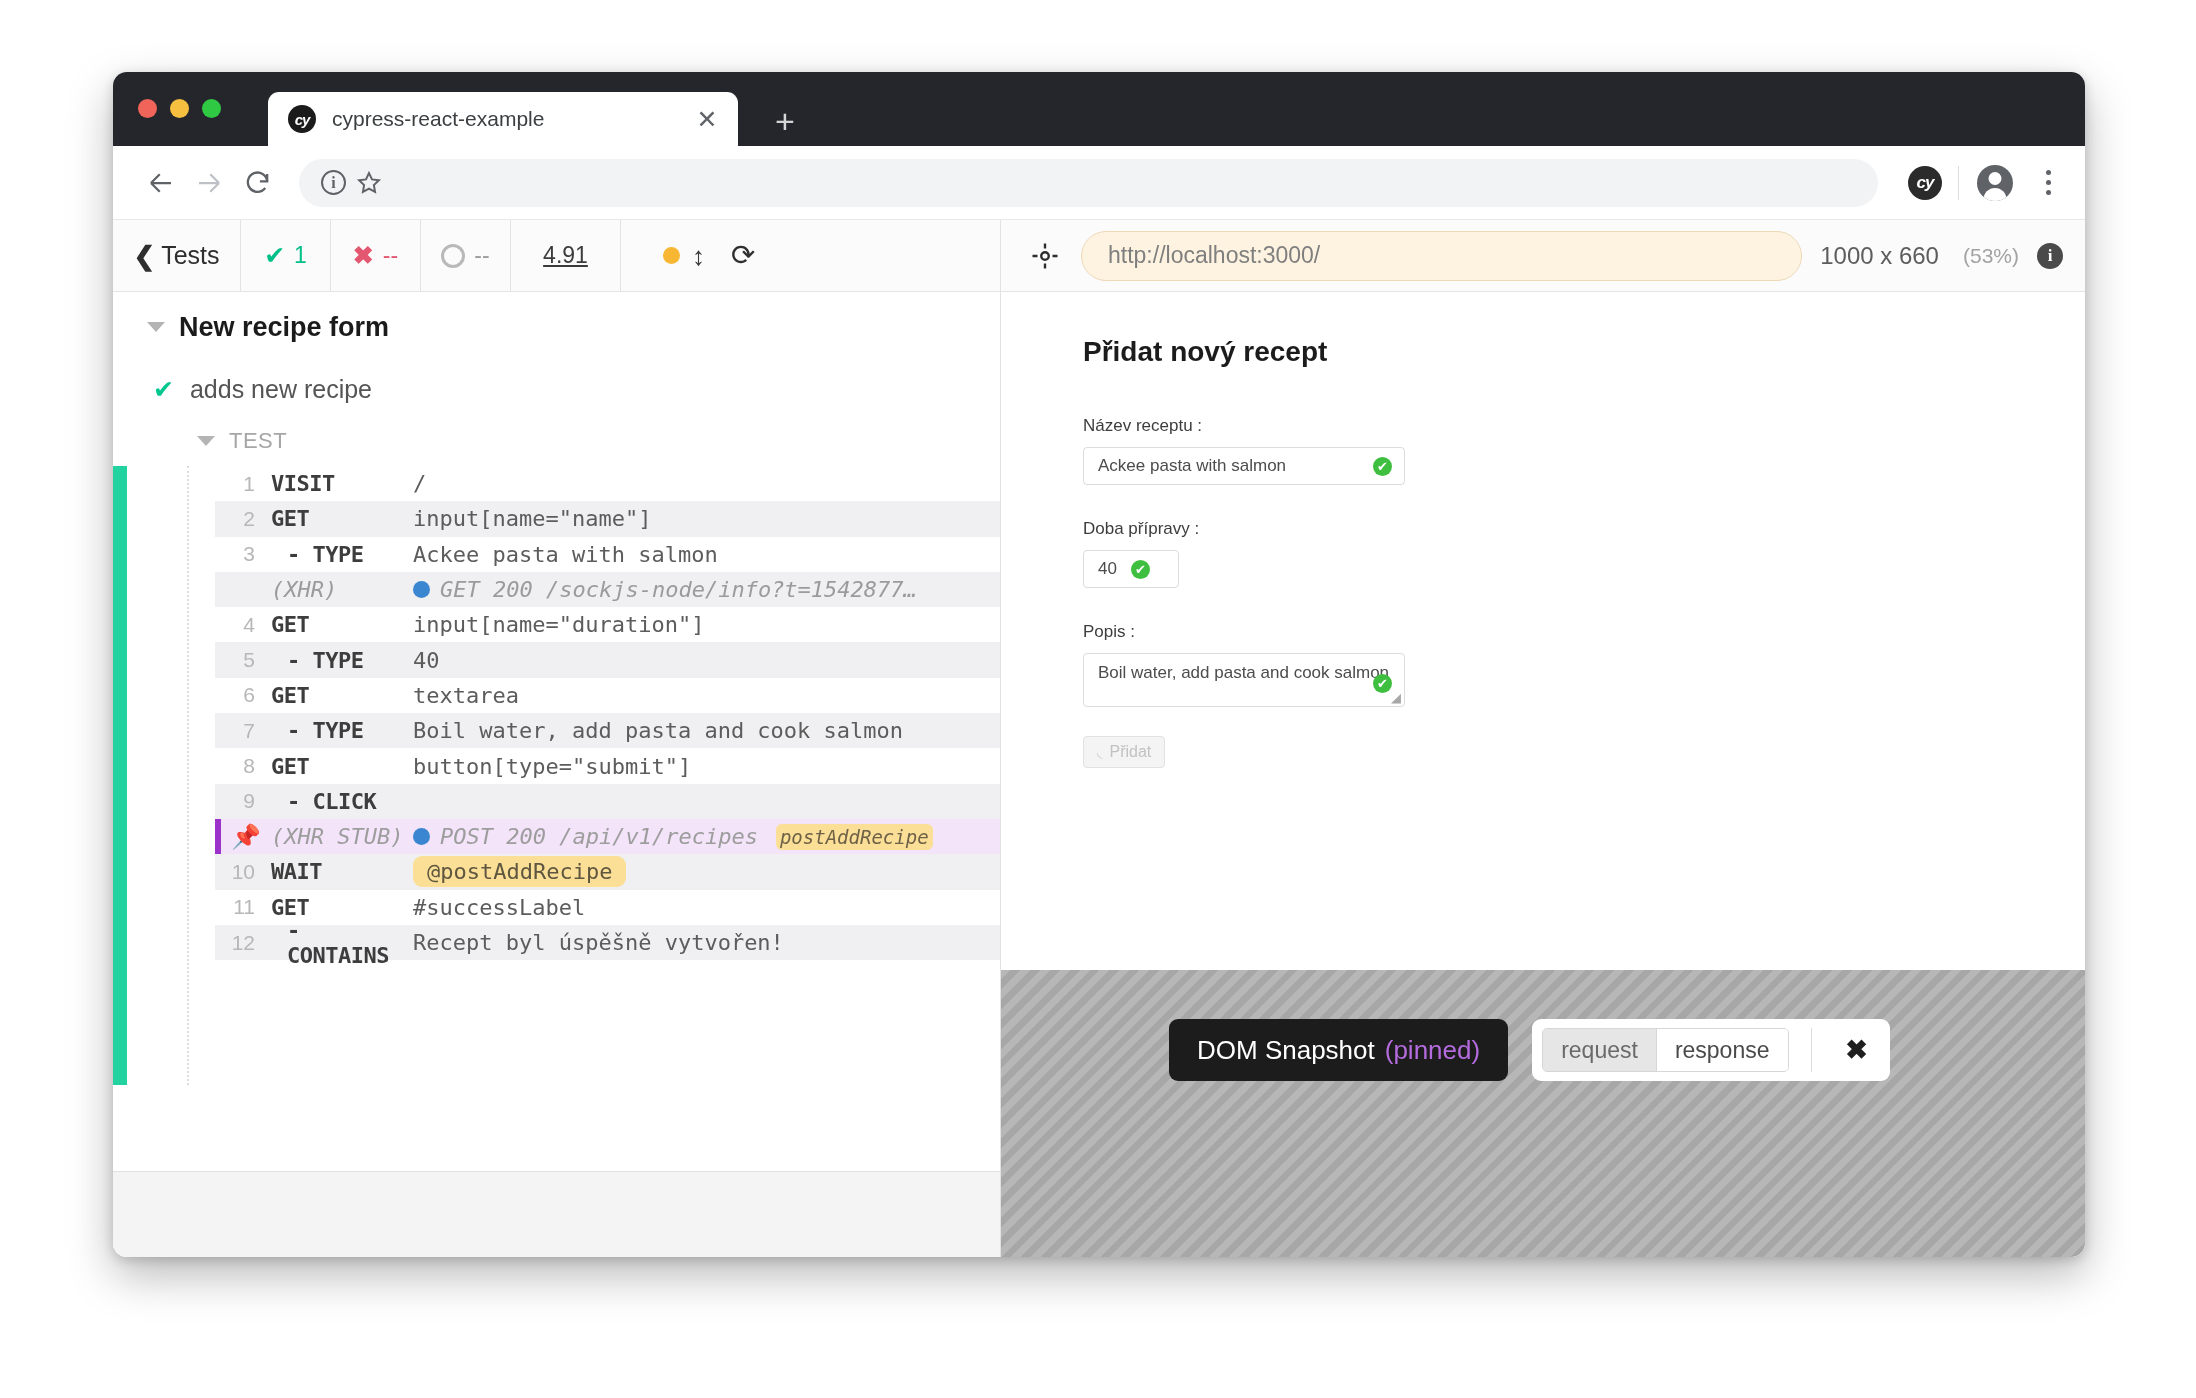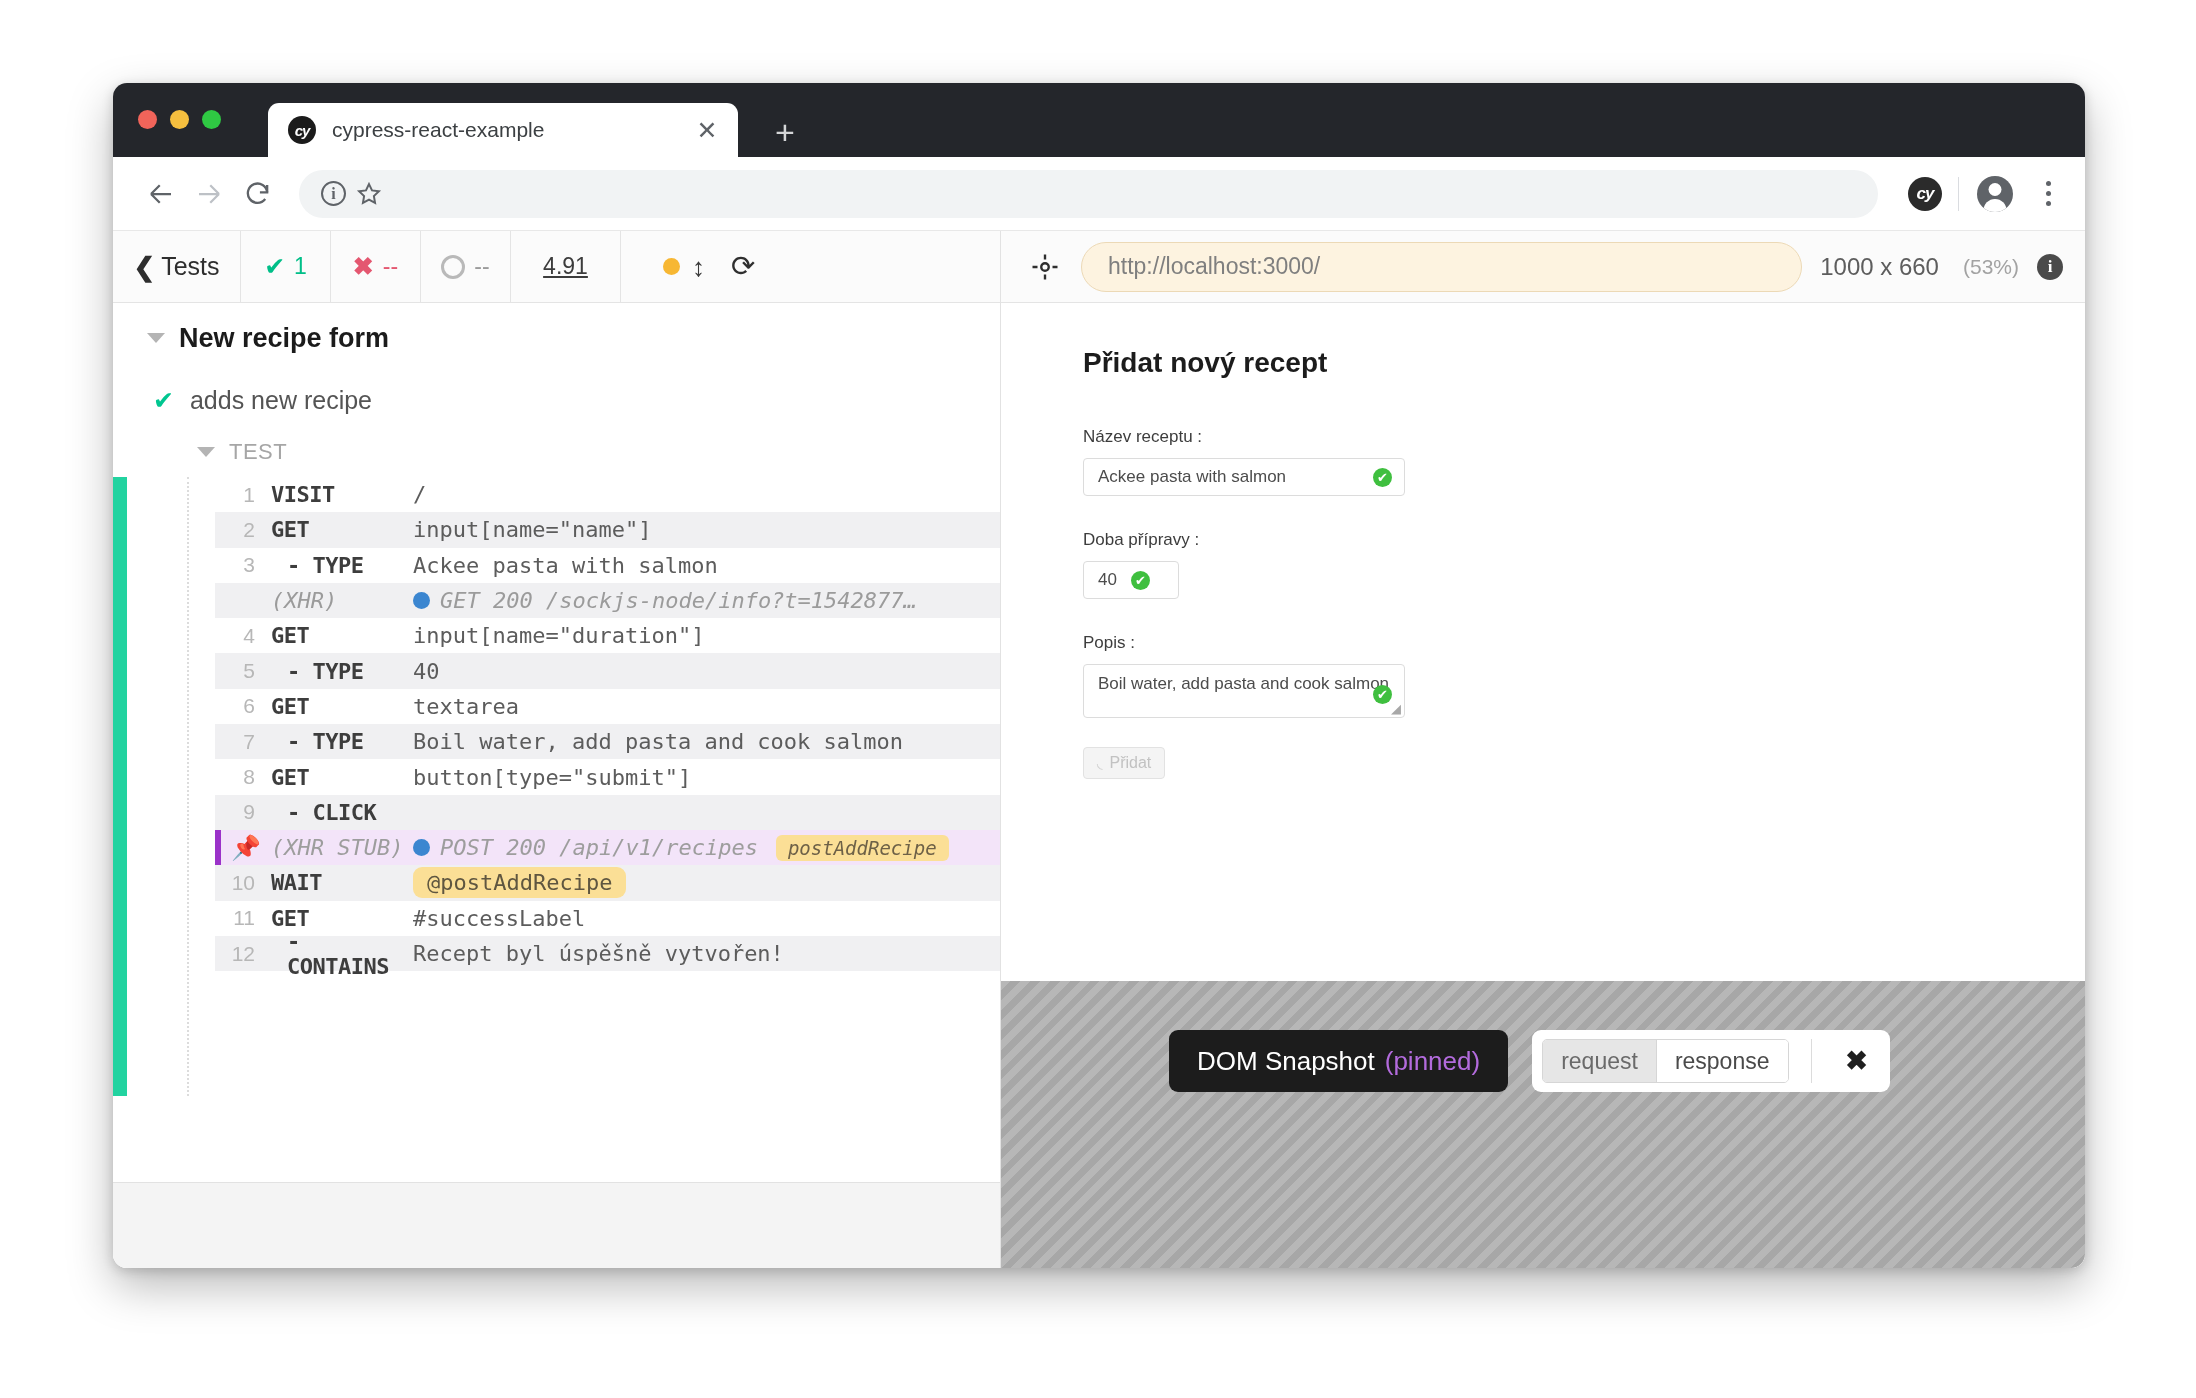--- a/index.html
+++ b/index.html
@@ -6,21 +6,21 @@
   html, body {
     width: 2196px; height: 1398px;
     background: #ffffff;
     font-family: "Liberation Sans", sans-serif;
     overflow: hidden;
   }
 
   
   #browser-window {
     position: absolute;
-    left: 113px; top: 83px;
+    left: 113px; top: 72px;
     width: 1972px; height: 1185px;
     border-radius: 14px;
     overflow: hidden;
     background: #fff;
     box-shadow: 0 18px 46px rgba(0,0,0,0.28), 0 3px 12px rgba(0,0,0,0.16);
   }
 
   
   .tabstrip {
     height: 74px; background: #24262b;
@@ -219,21 +219,21 @@
 
   .cmd.stub {
     background: #f3e4f9;
     border-left: 6px solid #9b32c9;
   }
   .cmd.stub .cmd-num { width: 50px; color: #9b32c9; text-align: center; padding-right: 0; font-size: 24px; }
   .cmd.stub .cmd-name { font-style: italic; font-weight: normal; color: #9d9d9d; letter-spacing: 0; }
   .cmd.stub .cmd-msg { font-style: italic; color: #9d9d9d; display: flex; align-items: center; gap: 10px; }
   .alias-tag {
     background: #fbdf96; border-radius: 6px;
-    padding: 2px 12px; font-size: 19px; font-style: italic;
+    padding: 2px 4px; font-size: 19px; font-style: italic;
     color: #6e6147; margin-left: 8px;
   }
   .alias-inline {
     background: #fbdf96; border-radius: 9px;
     padding: 3px 14px; color: #5f5640; font-style: normal;
     display: inline-block;
   }
 
   .left-footer { height: 86px; flex: none; background: #f4f4f4; border-top: 1px solid #e2e2e2; }
 

